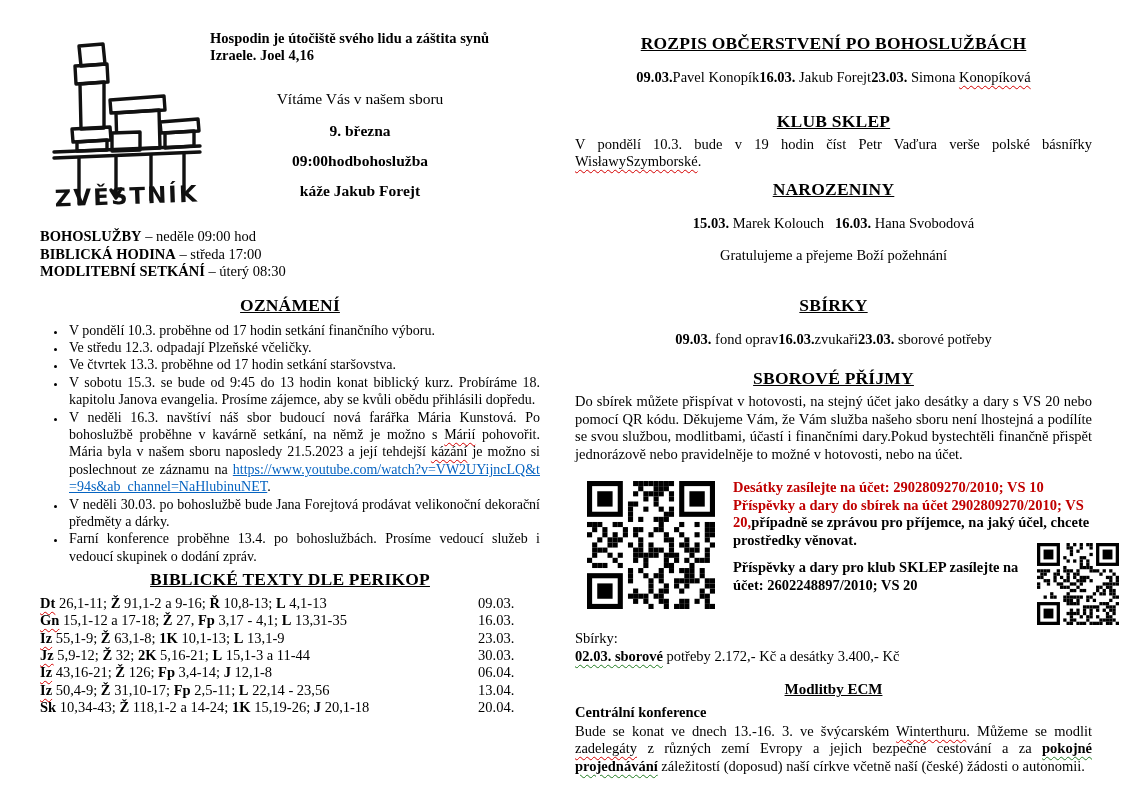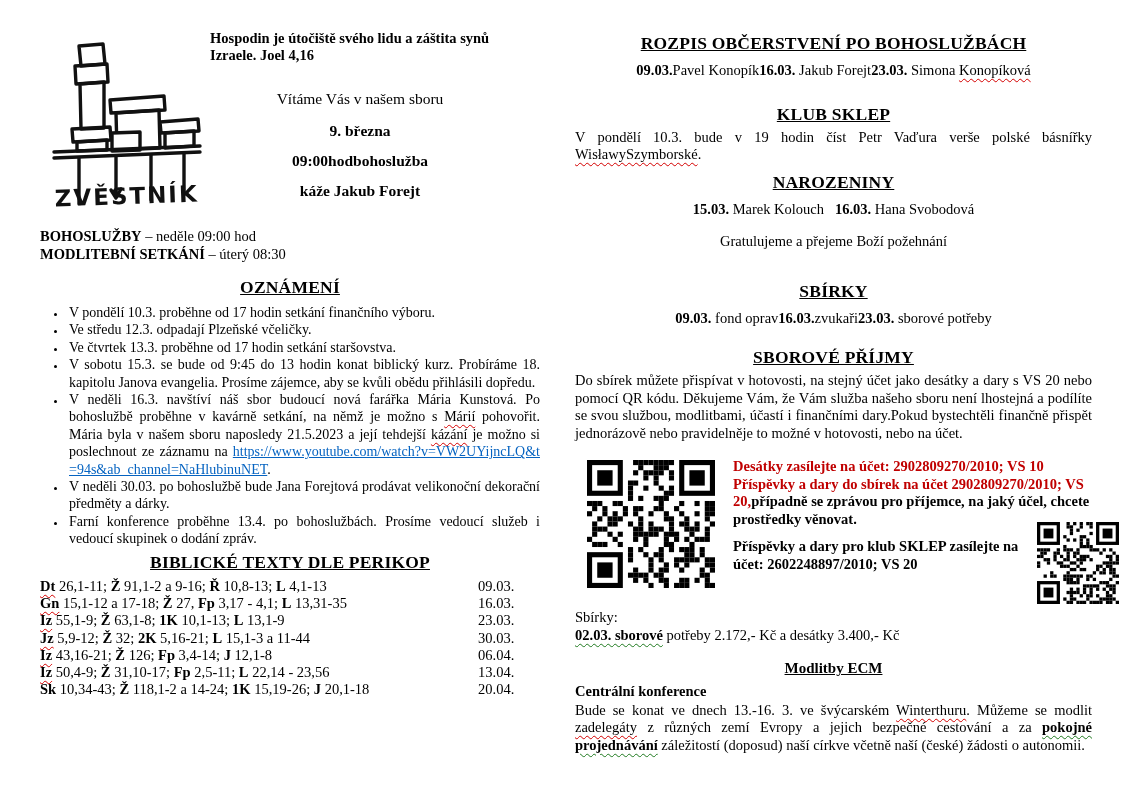--- a/index.html
+++ b/index.html
@@ -38,21 +38,21 @@
   .ptext{flex:1;}
   .pdate{width:62px;}
 
   .sq-red{text-decoration:underline;text-decoration-style:wavy;
           text-decoration-color:#d40000;text-decoration-thickness:1px;text-underline-offset:3px;}
   .sq-green{text-decoration:underline;text-decoration-style:wavy;
           text-decoration-color:#1f7a1f;text-decoration-thickness:1px;text-underline-offset:3px;font-weight:bold;}
   .red-t{color:#c00000;}
   .doclink{color:#0563C1;text-decoration:underline;word-break:break-all;cursor:pointer;}
 
-  .cline{text-align:center;font-size:14.5px;line-height:17.5px;margin-top:8px;}
+  .cline{text-align:center;font-size:14.5px;line-height:17.5px;margin-top:15px;}
   .jpar{font-size:14.5px;line-height:17.5px;text-align:justify;margin:4px 0 0 0;}
   .plain{font-size:14.5px;line-height:17.5px;margin-top:3px;}
   .mt-klub{margin-top:24px;}
   .mt-sbirky{margin-top:30px;}
   .mt-prijmy{margin-top:20px;}
 
   .qrsec{position:relative;height:152px;margin-top:12px;}
   .qr-large{position:absolute;left:12px;top:6px;width:128px;height:128px;}
   .qrtext{position:absolute;left:158px;top:4px;width:362px;font-size:14.5px;line-height:17.5px;font-weight:bold;}
   .klubpay{margin-top:10px;width:312px;}
@@ -103,20 +103,21 @@
       <div class="welcome">
         <div class="w1">Vítáme Vás v našem sboru</div>
         <div class="w2">9. března</div>
         <div class="w2">09:00hodbohoslužba</div>
         <div class="w2">káže Jakub Forejt</div>
       </div>
     </div>
 
     <div>
       <div class="sline"><span class="b">BOHOSLUŽBY</span><span> – neděle 09:00 hod</span></div>
+      <div class="sline"><span class="b">BIBLICKÁ HODINA</span><span> – středa 17:00</span></div>
       <div class="sline"><span class="b">MODLITEBNÍ SETKÁNÍ</span><span> – úterý 08:30</span></div>
     </div>
 
     <div class="h1" style="margin-top:14px;">
       <span class="u">OZNÁMENÍ</span>
     </div>
 
     <ul class="bullets" id="bullets">
         <li><span>V pondělí 10.3. proběhne od 17 hodin setkání finančního výboru.</span></li>
         <li><span>Ve středu 12.3. odpadají Plzeňské včeličky.</span></li>

